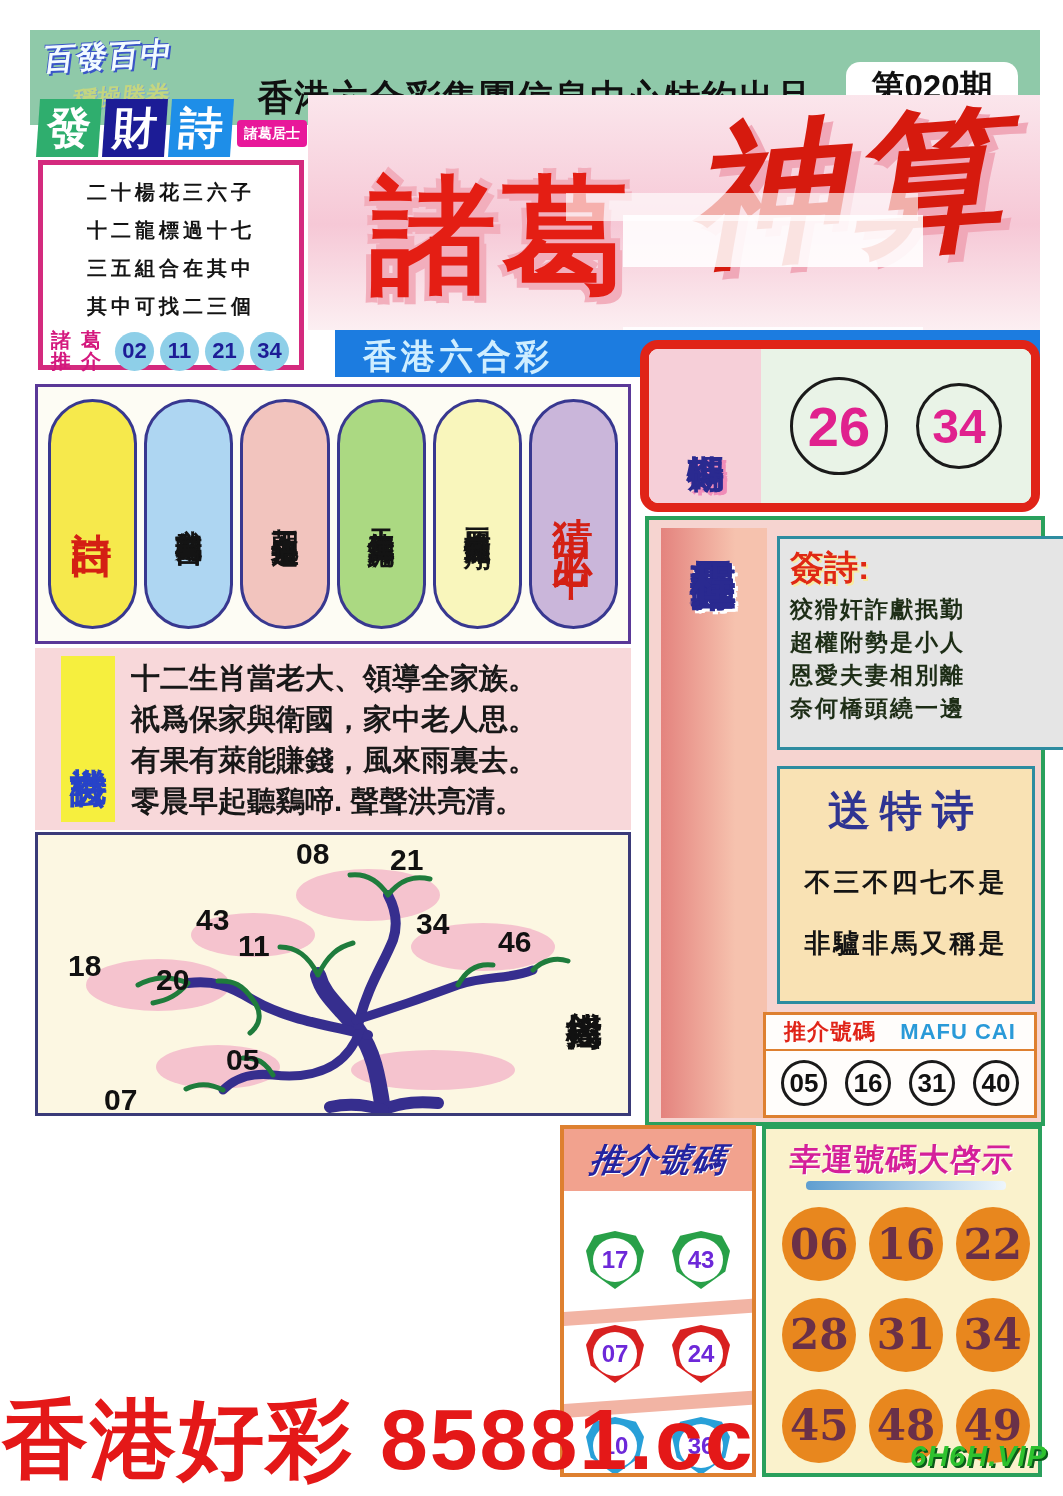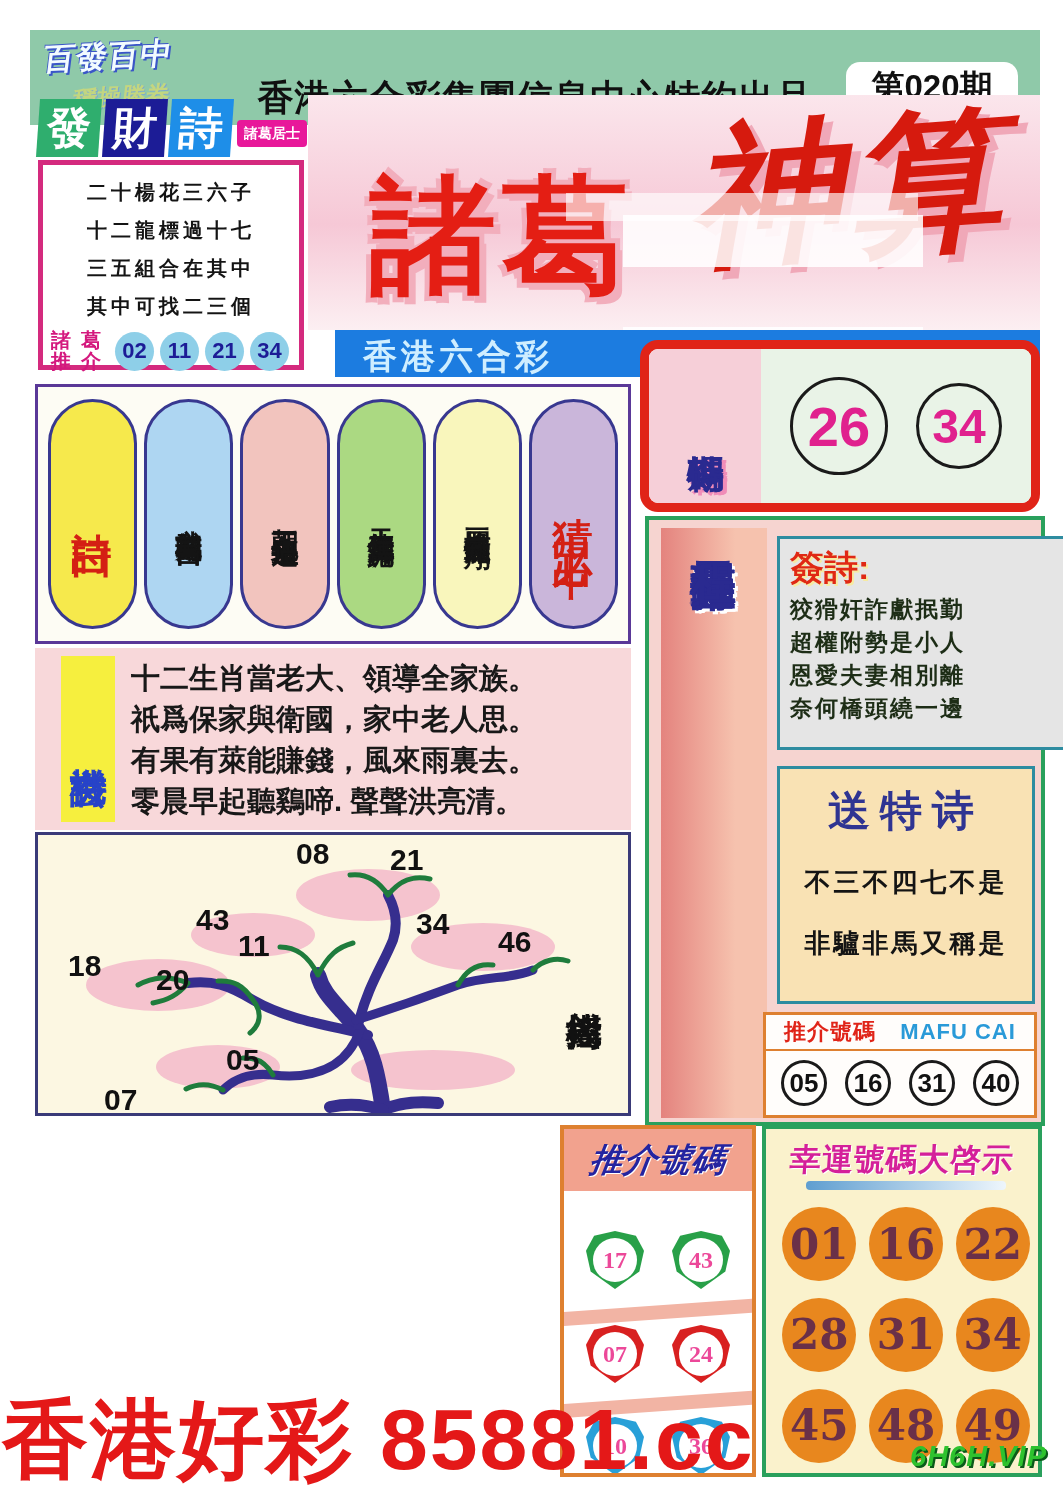--- a/index.html
+++ b/index.html
@@ -107,21 +107,21 @@
   
   .recommend { left:560px; top:1125px; width:196px; height:352px; border:4px solid #de8030; background:#ffffff; overflow:hidden; }
   .rc-head { height:62px; background:#f2a28e; display:flex; align-items:center; justify-content:center; }
   .rc-label { font-size:33px; font-weight:900; font-style:italic; color:#2424a0; transform:skewX(-8deg); letter-spacing:1px; text-shadow:1px 1px 0 #fff; }
   .rc-band { position:absolute; left:0; top:70px; width:100%; height:20px; background:#ffffff; }
   .rc-row { position:absolute; left:0; width:100%; display:flex; justify-content:space-around; padding:0 8px; }
   .row1 { top:102px; } .row2 { top:196px; } .row3 { top:288px; }
   .badge { width:58px; height:58px; display:flex; align-items:center; justify-content:center;
       clip-path:polygon(50% 0,86% 8%,100% 34%,92% 70%,50% 100%,8% 70%,0 34%,14% 8%); }
   .badge-green { background:#28a048; } .badge-red { background:#d82020; } .badge-blue { background:#28a0d8; }
-  .badge-core { width:44px; height:44px; border-radius:50%; background:#fff; font-size:24px; font-weight:700; font-family:Liberation Serif, serif; color:#ec4899; display:flex; align-items:center; justify-content:center; }
+  .badge-core { width:44px; height:44px; border-radius:50%; background:#fff; font-size:24px; font-weight:700; font-family:Liberation Sans, sans-serif; color:#6d28d9; display:flex; align-items:center; justify-content:center; }
   .rc-sep { position:absolute; left:-6px; width:210px; height:14px; background:#f2b4a4; transform:rotate(-4deg); }
   .sep1 { top:176px; } .sep2 { top:268px; }
 
   
   .lucky { left:762px; top:1125px; width:280px; height:352px; border:4px solid #2aa05c; background:#faf2cc; }
   .lk-title { position:absolute; left:0; top:10px; width:100%; text-align:center; font-size:31px; font-weight:900; color:#d4209a; letter-spacing:1px; transform:skewX(-4deg); text-shadow:1px 1px 0 #fff; }
   .lk-bar { position:absolute; left:40px; top:52px; width:200px; height:9px; background:linear-gradient(90deg,#5f9ed0,#eef6fc); border-radius:4px; }
   .lk-grid { position:absolute; left:10px; top:70px; width:260px; height:272px; display:grid; grid-template-columns:repeat(3,1fr); grid-template-rows:repeat(3,1fr); justify-items:center; align-items:center; }
   .lk-ball { width:74px; height:74px; border-radius:50%; background:#e8871e; color:#6a3048; font-family:"DejaVu Serif", serif; font-size:42px; font-weight:700; display:flex; align-items:center; justify-content:center; }
 
@@ -321,21 +321,21 @@
       <span class="badge badge-blue">
           <span class="badge-core">36</span>
         </span>
     </div>
   </div>
 
   <div class="abs lucky">
     <div class="lk-title">幸運號碼大啓示</div>
     <div class="lk-bar"></div>
     <div class="lk-grid">
-      <span class="lk-ball">01</span>
+      <span class="lk-ball">06</span>
       <span class="lk-ball">16</span>
       <span class="lk-ball">22</span>
       <span class="lk-ball">28</span>
       <span class="lk-ball">31</span>
       <span class="lk-ball">34</span>
       <span class="lk-ball">45</span>
       <span class="lk-ball">48</span>
       <span class="lk-ball">49</span>
     </div>
   </div>

